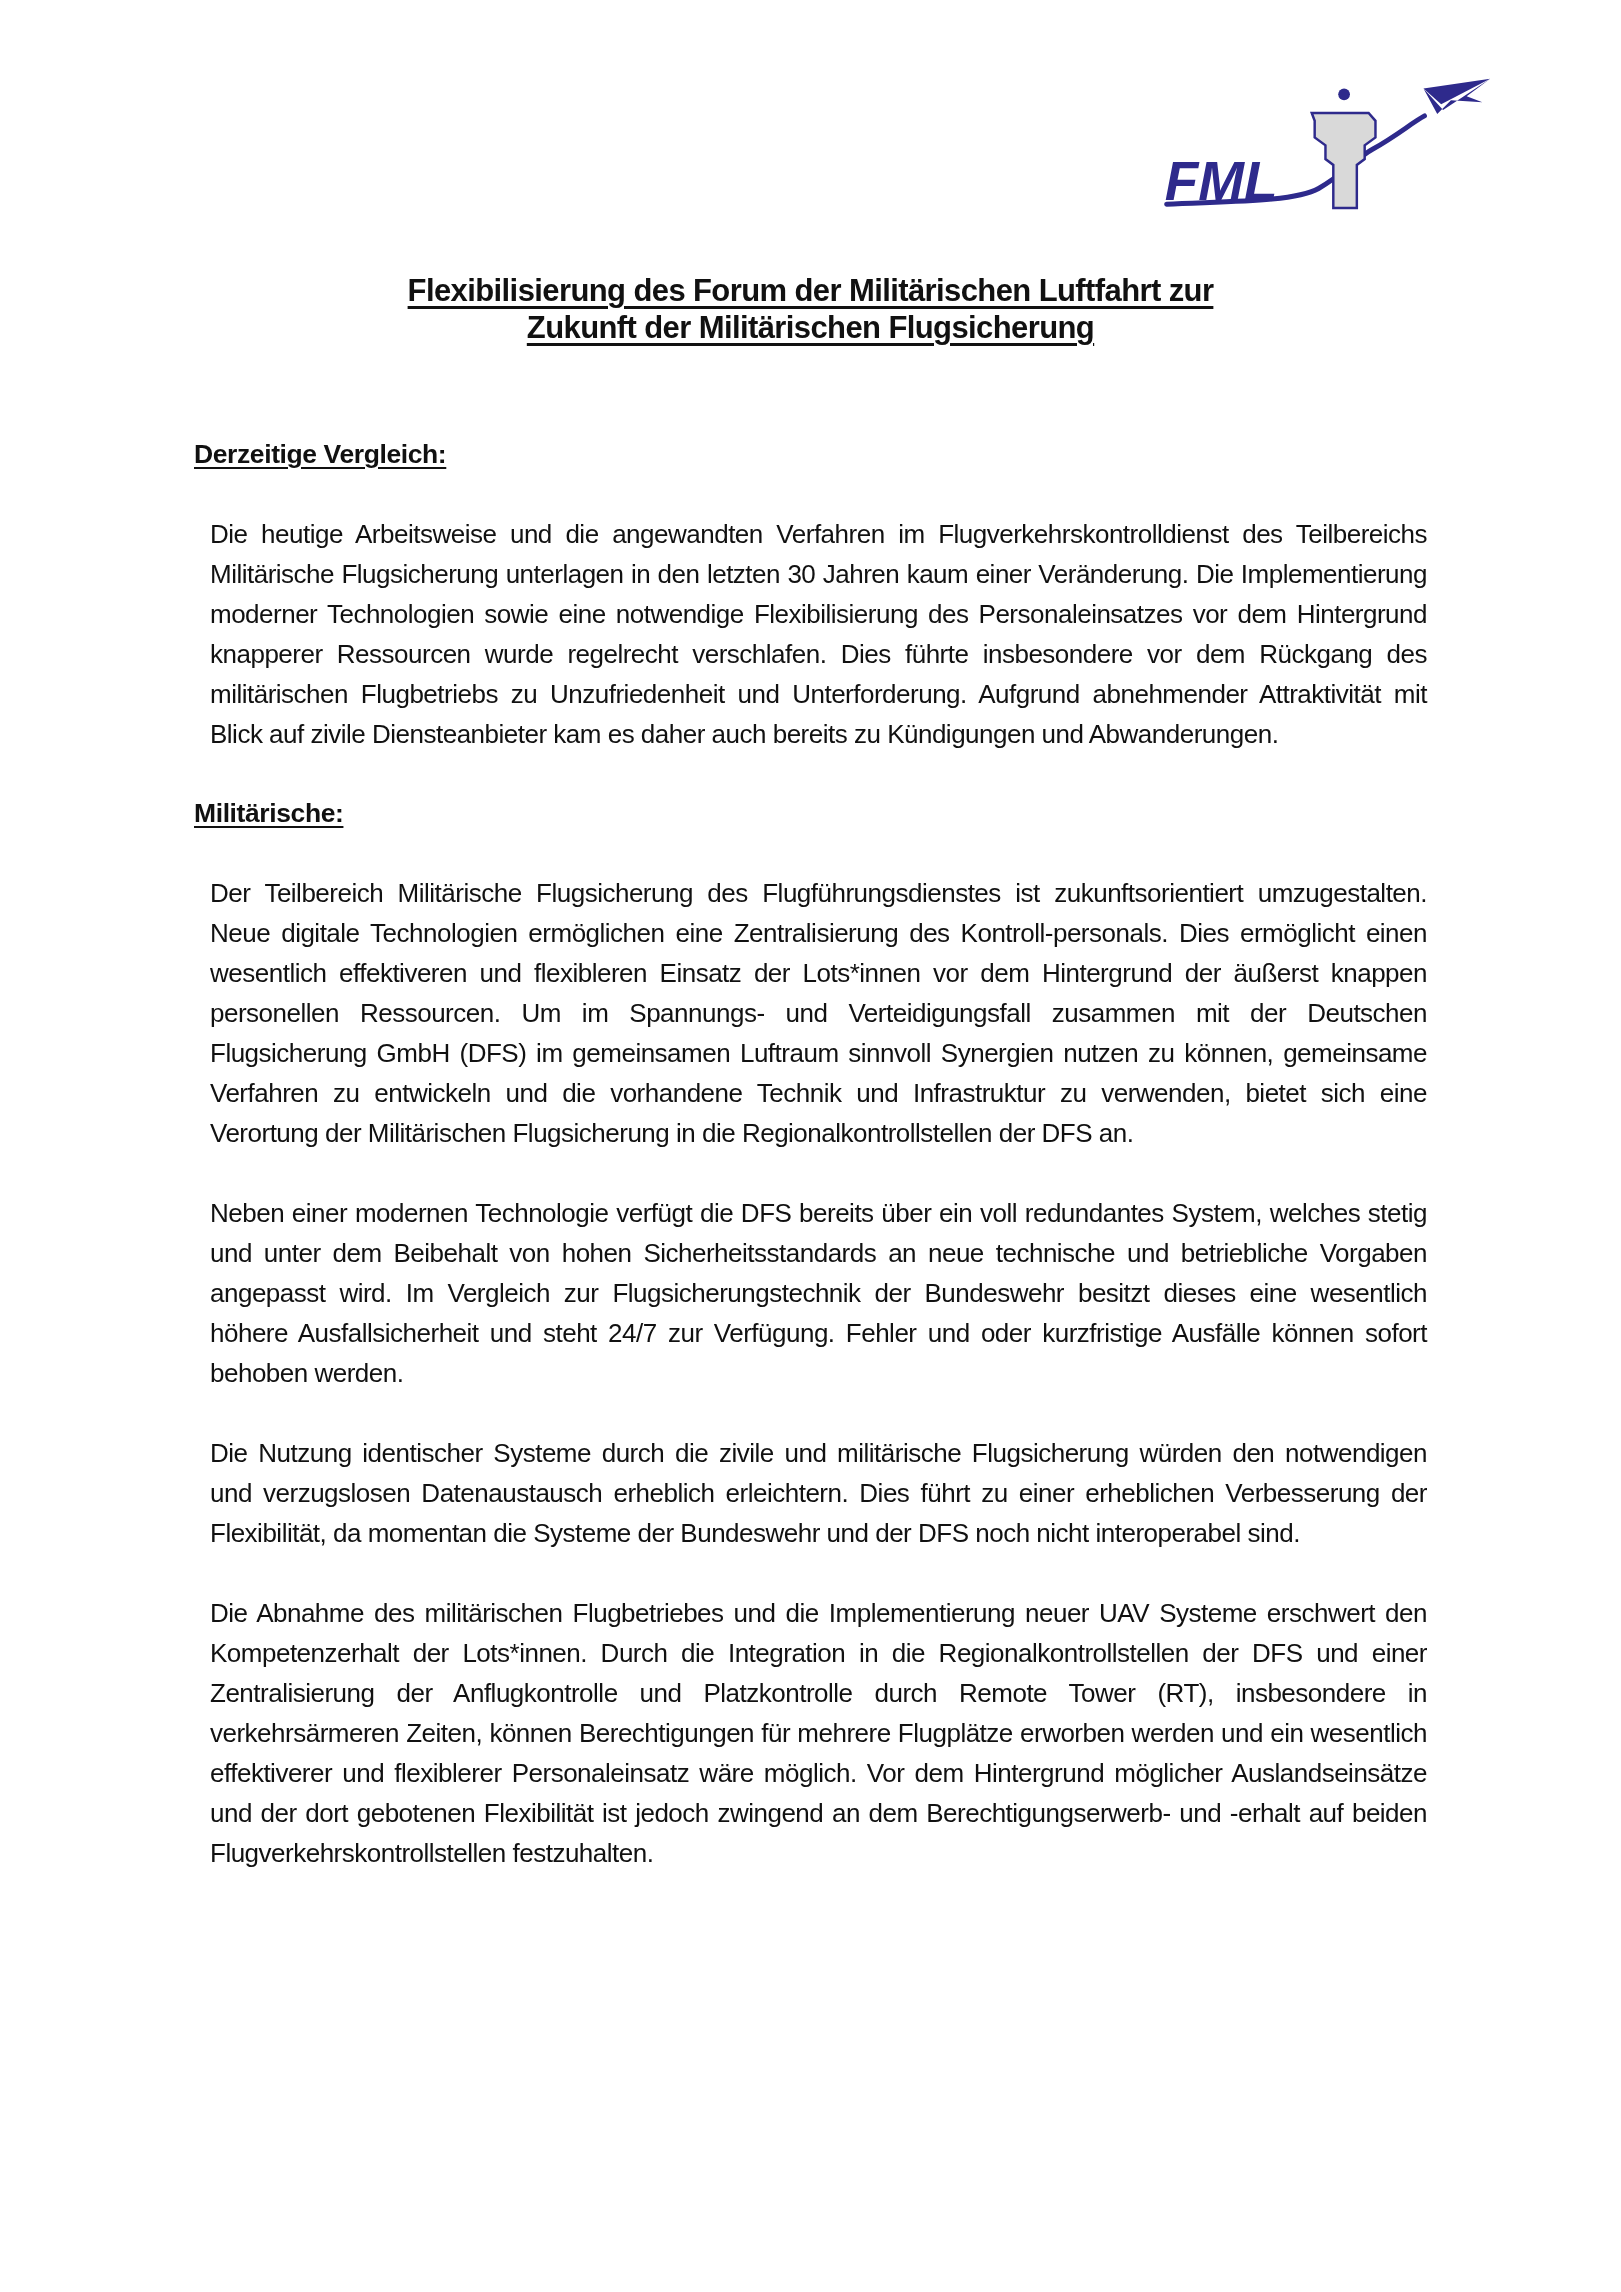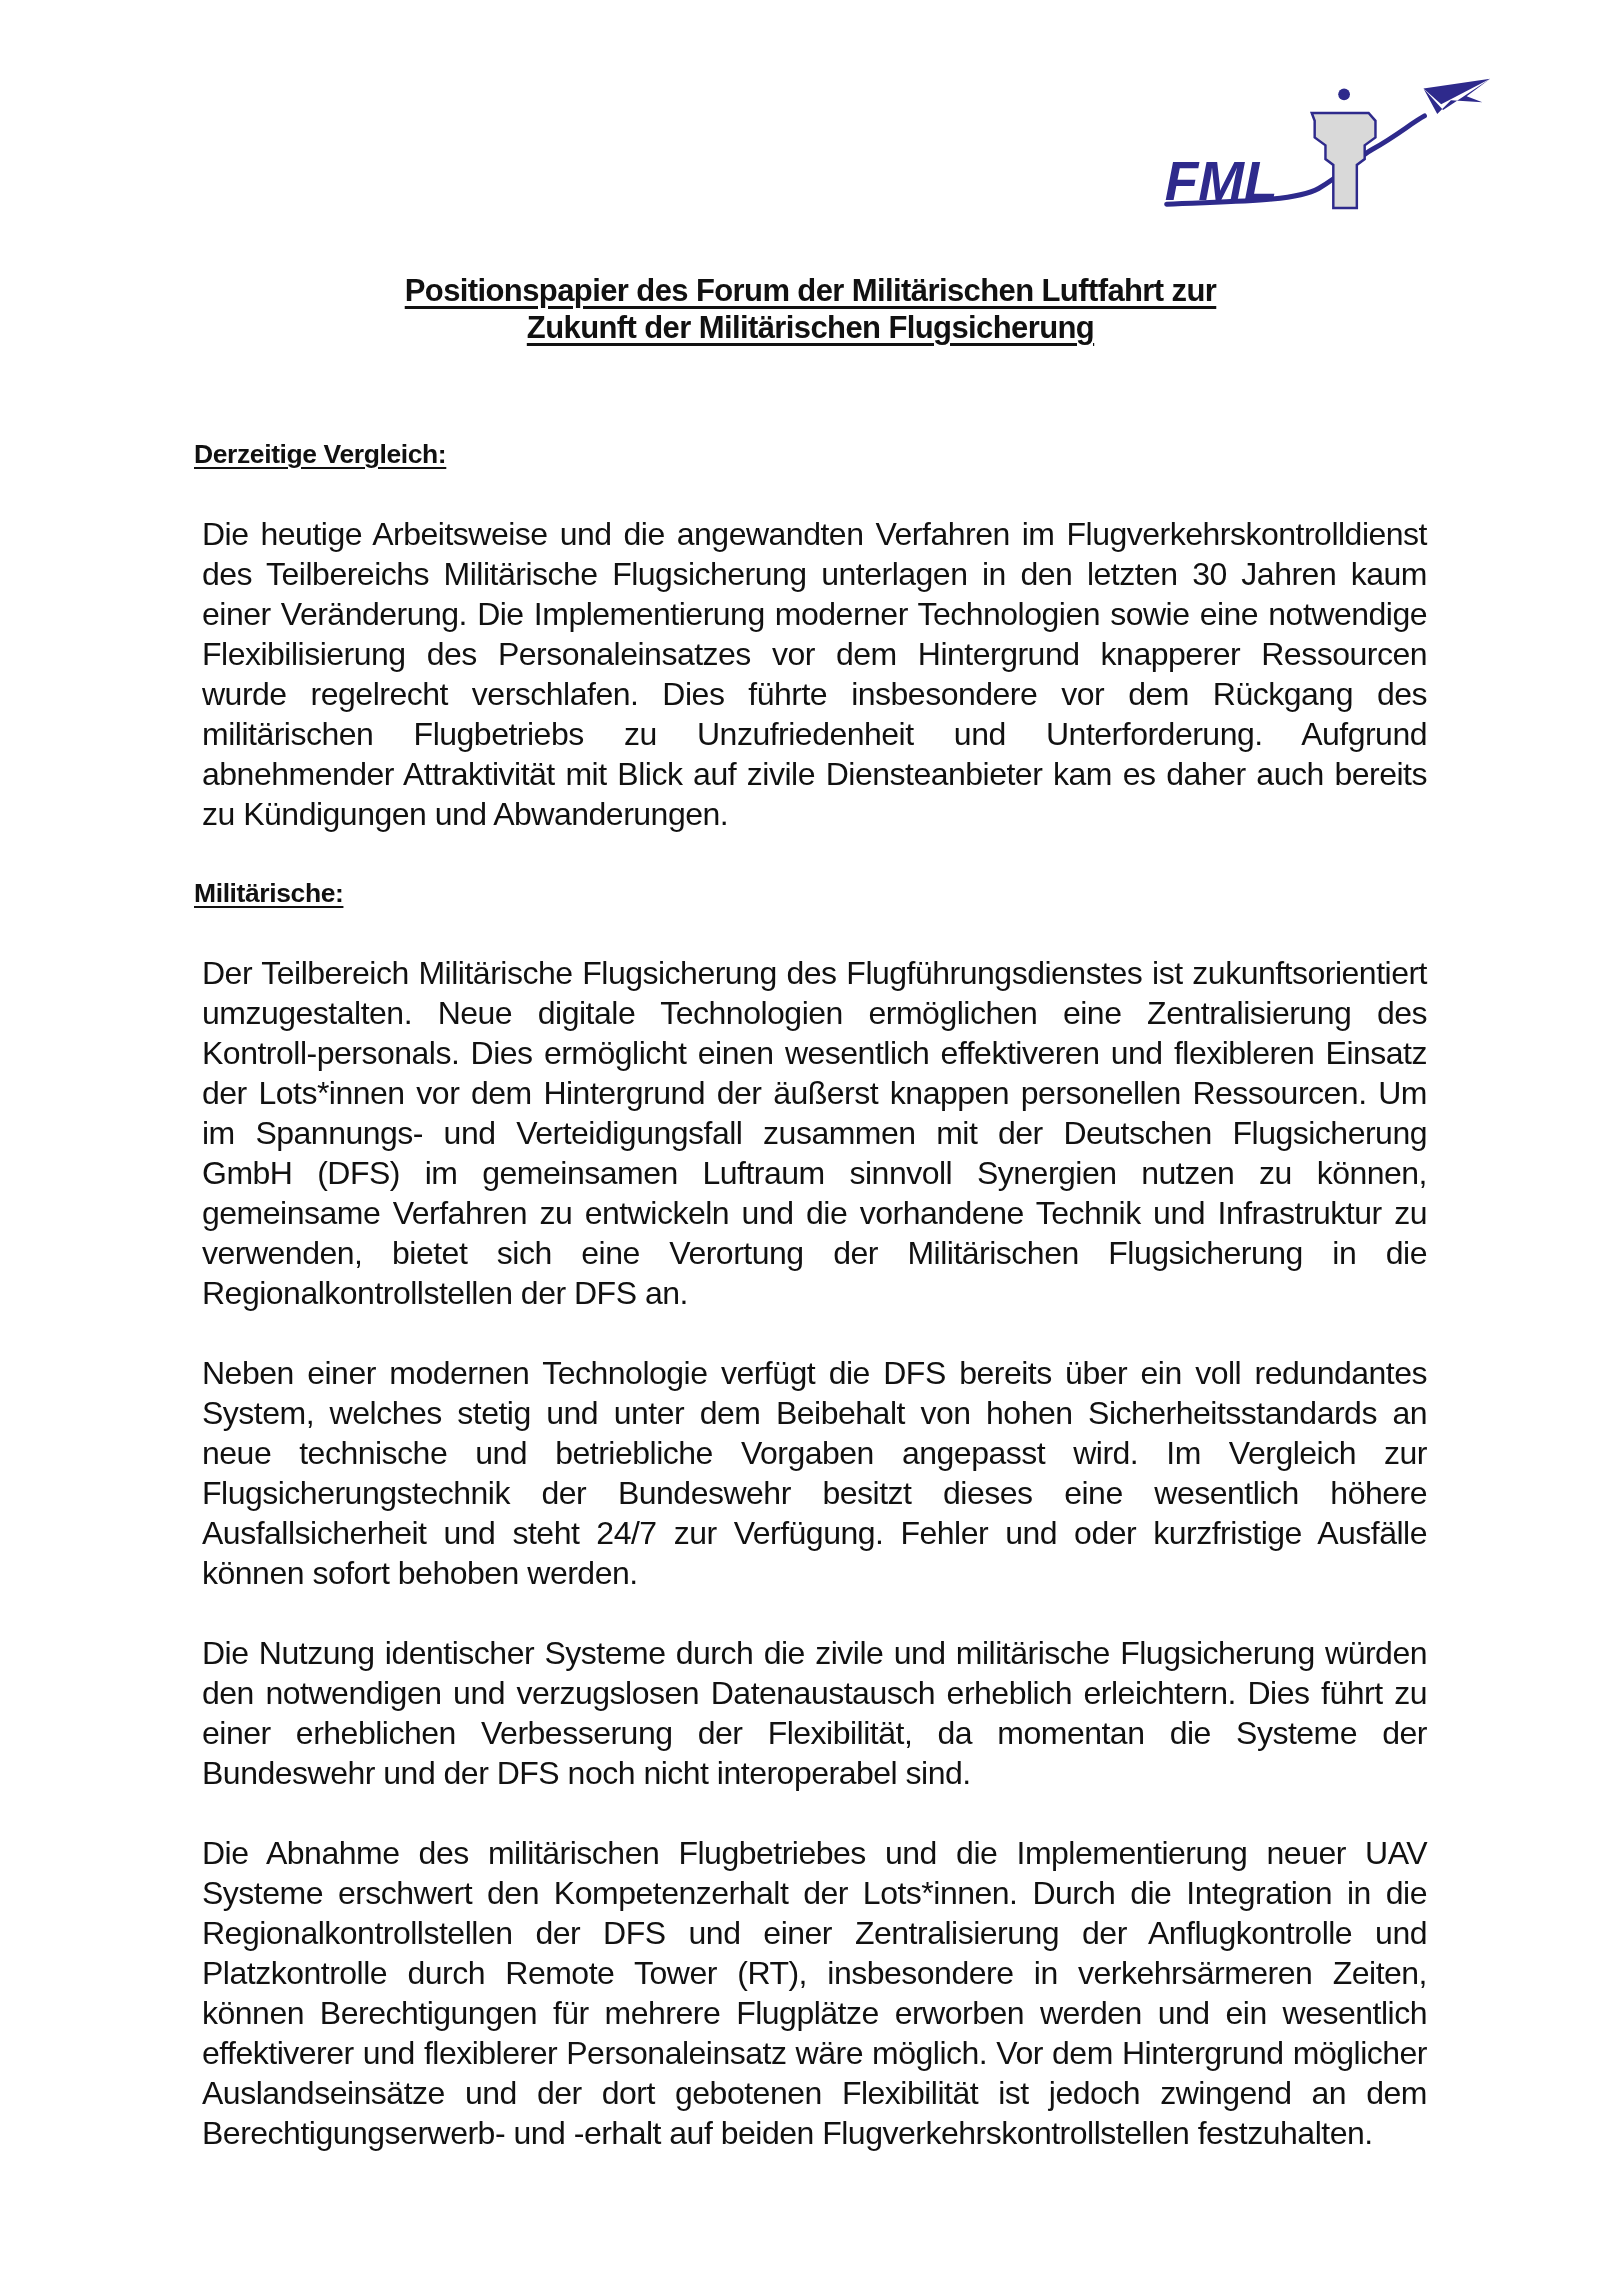--- a/index.html
+++ b/index.html
@@ -60,26 +60,26 @@
       font-weight: bold;
       font-size: 26.5px;
       letter-spacing: -0.4px;
       text-decoration: underline;
       text-decoration-thickness: 2px;
       text-underline-offset: 3.9px;
       line-height: 39px;
       margin: 0 0 40px 0;
     }
     .para {
-      font-size: 32px;
+      font-size: 26px;
       line-height: 40px;
       text-align: justify;
       letter-spacing: -0.5px;
       word-spacing: 0px;
-      margin: 0 0 40px 8px;
+      margin: 0 0 40px 16px;
     }
   </style>
 </head>
 <body>
 
 <div class="page">
 
   <div class="logo">
     <svg width="353" height="157" viewBox="0 0 360 160" xmlns="http://www.w3.org/2000/svg">
 
@@ -90,21 +90,21 @@
 
       <circle cx="201" cy="36" r="6" fill="#2E2A8C"></circle>
 
       <path d="M 168 55 L 226 55 L 233 63 L 233 80 L 222 88 L 222 102 L 214 108 L 214 152 L 190 152 L 190 108 L 182 102 L 182 88 L 171 80 L 171 63 Z" fill="#D9D9D9" stroke="#2E2A8C" stroke-width="2.5"></path>
 
       <text x="18" y="144" font-family="Liberation Sans, sans-serif" font-weight="bold" font-style="italic" font-size="56" fill="#2E2A8C">FML</text>
     </svg>
   </div>
 
   <div class="title-block">
-    <p class="title-line">Positionspapier des Forum der Militärischen Luftfahrt zur</p>
+    <p class="title-line">Flexibilisierung des Forum der Militärischen Luftfahrt zur</p>
     <p class="title-line second">Zukunft der Militärischen Flugsicherung</p>
   </div>
 
   <div class="content">
 
     <section>
       <h2 class="section-heading">Derzeitige Vergleich:</h2>
       <p class="para">Die heutige Arbeitsweise und die angewandten Verfahren im Flugverkehrskontrolldienst des Teilbereichs Militärische Flugsicherung unterlagen in den letzten 30 Jahren kaum einer Veränderung. Die Implementierung moderner Technologien sowie eine notwendige Flexibilisierung des Personaleinsatzes vor dem Hintergrund knapperer Ressourcen wurde regelrecht verschlafen. Dies führte insbesondere vor dem Rückgang des militärischen Flugbetriebs zu Unzufriedenheit und Unterforderung. Aufgrund abnehmender Attraktivität mit Blick auf zivile Diensteanbieter kam es daher auch bereits zu Kündigungen und Abwanderungen.</p>
     </section>
 

